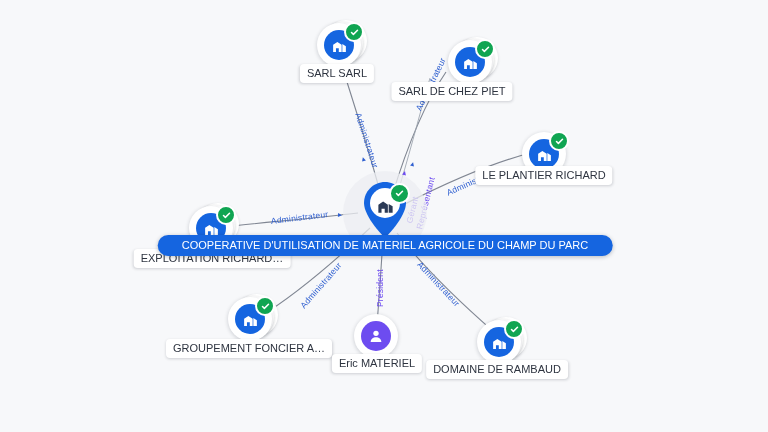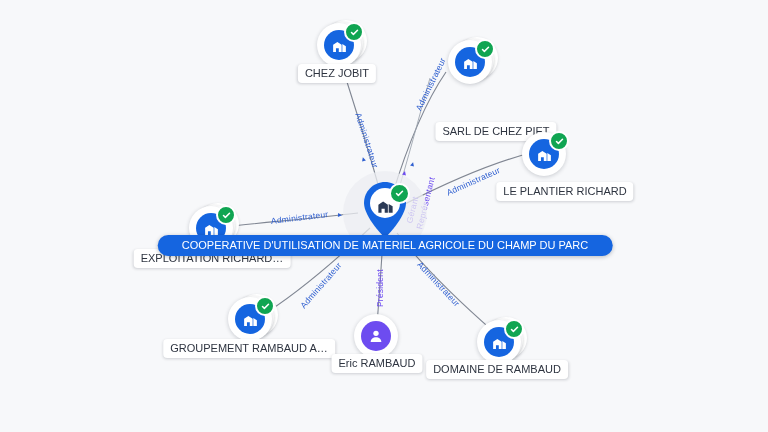--- a/index.html
+++ b/index.html
@@ -106,57 +106,57 @@
         <path d="M3 21V11l6-4 6 4v10h-4v-5H7v5H3zm13 0V10l5 3v8h-5z"></path>
       </svg>
     </div>
     <div class="check">
       <svg width="9" height="9" viewBox="0 0 24 24" fill="none" stroke="#ffffff" stroke-width="4" stroke-linecap="round" stroke-linejoin="round">
           <path d="M4 12l5 5 11-11"></path>
         </svg>
     </div>
   </div>
 </div>
-<div class="lbl" style="left:337px;top:64px;">CHEZ JOBIT</div>
+<div class="lbl" style="left:337px;top:64px;">SARL SARL</div>
 
 <div class="node" style="left:471px;top:63px;">
   <div class="node-art">
     <div class="stack s1"></div>
     <div class="stack s2"></div>
     <div class="disc"></div>
     <div class="glyph">
       <svg width="17" height="17" viewBox="0 0 24 24" fill="#ffffff">
         <path d="M3 21V11l6-4 6 4v10h-4v-5H7v5H3zm13 0V10l5 3v8h-5z"></path>
       </svg>
     </div>
     <div class="check">
       <svg width="9" height="9" viewBox="0 0 24 24" fill="none" stroke="#ffffff" stroke-width="4" stroke-linecap="round" stroke-linejoin="round">
           <path d="M4 12l5 5 11-11"></path>
         </svg>
     </div>
   </div>
 </div>
-<div class="lbl" style="left:496px;top:82px;margin-top:40px;">SARL DE CHEZ PIET</div>
+<div class="lbl" style="left:452px;top:82px;">SARL DE CHEZ PIET</div>
 
 <div class="node" style="left:545px;top:155px;">
   <div class="node-art">
     <div class="disc"></div>
     <div class="glyph">
       <svg width="17" height="17" viewBox="0 0 24 24" fill="#ffffff">
         <path d="M3 21V11l6-4 6 4v10h-4v-5H7v5H3zm13 0V10l5 3v8h-5z"></path>
       </svg>
     </div>
     <div class="check">
       <svg width="9" height="9" viewBox="0 0 24 24" fill="none" stroke="#ffffff" stroke-width="4" stroke-linecap="round" stroke-linejoin="round">
           <path d="M4 12l5 5 11-11"></path>
         </svg>
     </div>
   </div>
 </div>
-<div class="lbl" style="left:544px;top:182px;margin-left:21px;">LE PLANTIER RICHARD</div>
+<div class="lbl" style="left:544px;top:166px;">LE PLANTIER RICHARD</div>
 
 <div class="node" style="left:212px;top:229px;">
   <div class="node-art">
     <div class="stack s1"></div>
     <div class="stack s2"></div>
     <div class="disc"></div>
     <div class="glyph">
       <svg width="17" height="17" viewBox="0 0 24 24" fill="#ffffff">
         <path d="M3 21V11l6-4 6 4v10h-4v-5H7v5H3zm13 0V10l5 3v8h-5z"></path>
       </svg>
@@ -180,34 +180,34 @@
         <path d="M3 21V11l6-4 6 4v10h-4v-5H7v5H3zm13 0V10l5 3v8h-5z"></path>
       </svg>
     </div>
     <div class="check">
       <svg width="9" height="9" viewBox="0 0 24 24" fill="none" stroke="#ffffff" stroke-width="4" stroke-linecap="round" stroke-linejoin="round">
           <path d="M4 12l5 5 11-11"></path>
         </svg>
     </div>
   </div>
 </div>
-<div class="lbl" style="left:249px;top:339px;">GROUPEMENT RAMBAUD A…</div>
+<div class="lbl" style="left:249px;top:339px;">GROUPEMENT FONCIER A…</div>
 
 <div class="node" style="left:377px;top:337px;">
   <div class="node-art">
     <div class="disc"></div>
     <div class="glyph person">
       <svg width="16" height="16" viewBox="0 0 24 24" fill="#ffffff">
         <circle cx="12" cy="8" r="4"></circle>
           <path d="M4 21c0-4.4 3.6-7 8-7s8 2.6 8 7z"></path>
       </svg>
     </div>
   </div>
 </div>
-<div class="lbl" style="left:377px;top:354px;">Eric RAMBAUD</div>
+<div class="lbl" style="left:377px;top:354px;">Eric MATERIEL</div>
 
 <div class="node" style="left:500px;top:343px;">
   <div class="node-art">
     <div class="stack s1"></div>
     <div class="stack s2"></div>
     <div class="disc"></div>
     <div class="glyph">
       <svg width="17" height="17" viewBox="0 0 24 24" fill="#ffffff">
         <path d="M3 21V11l6-4 6 4v10h-4v-5H7v5H3zm13 0V10l5 3v8h-5z"></path>
       </svg>

